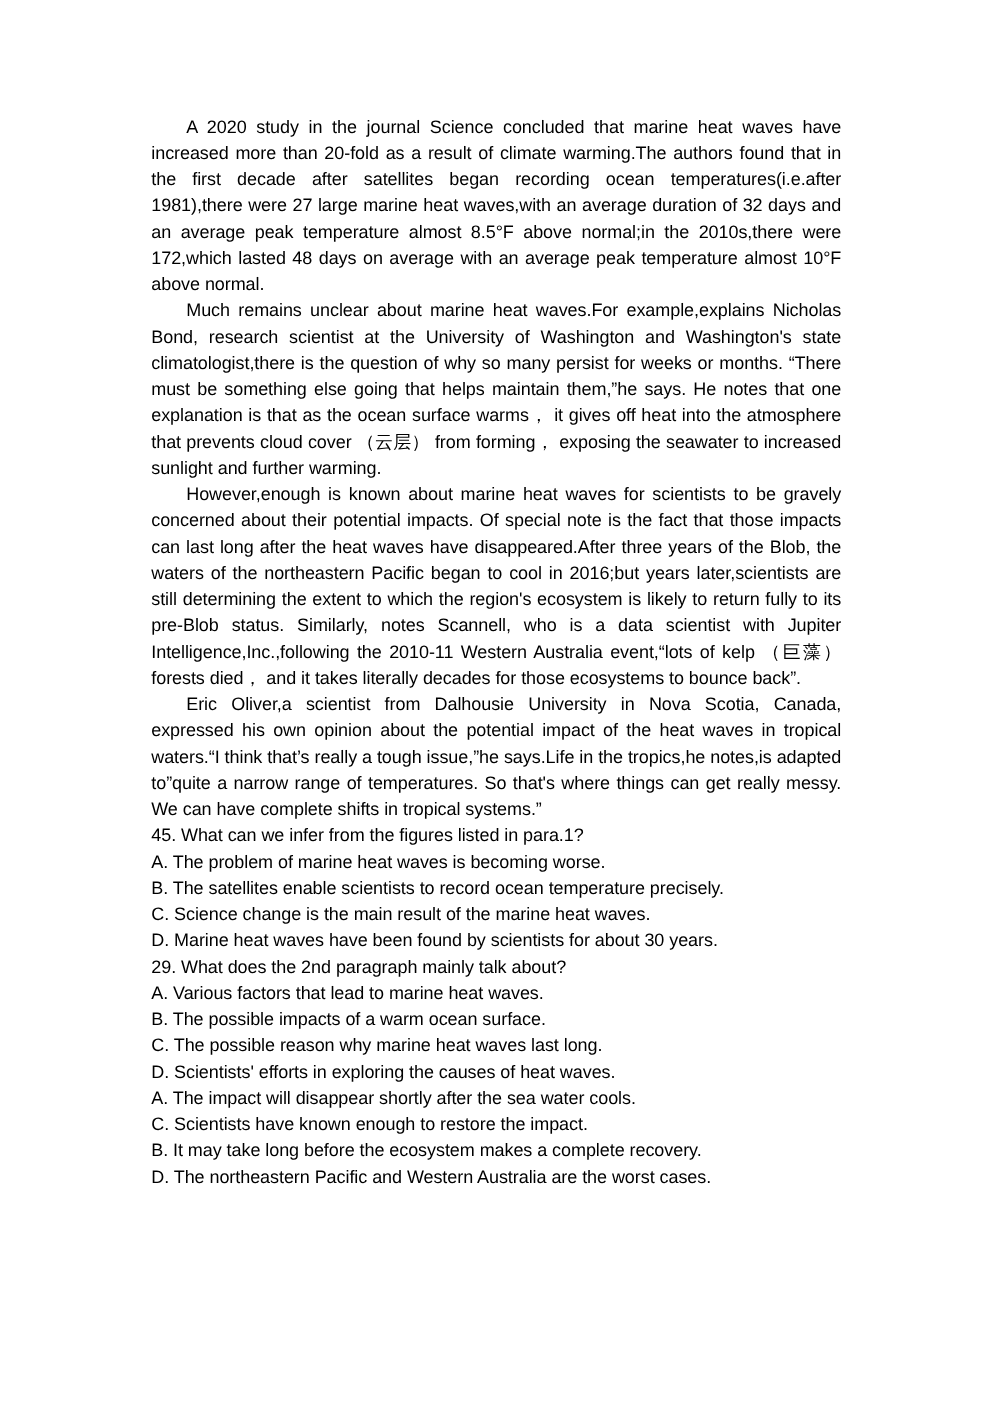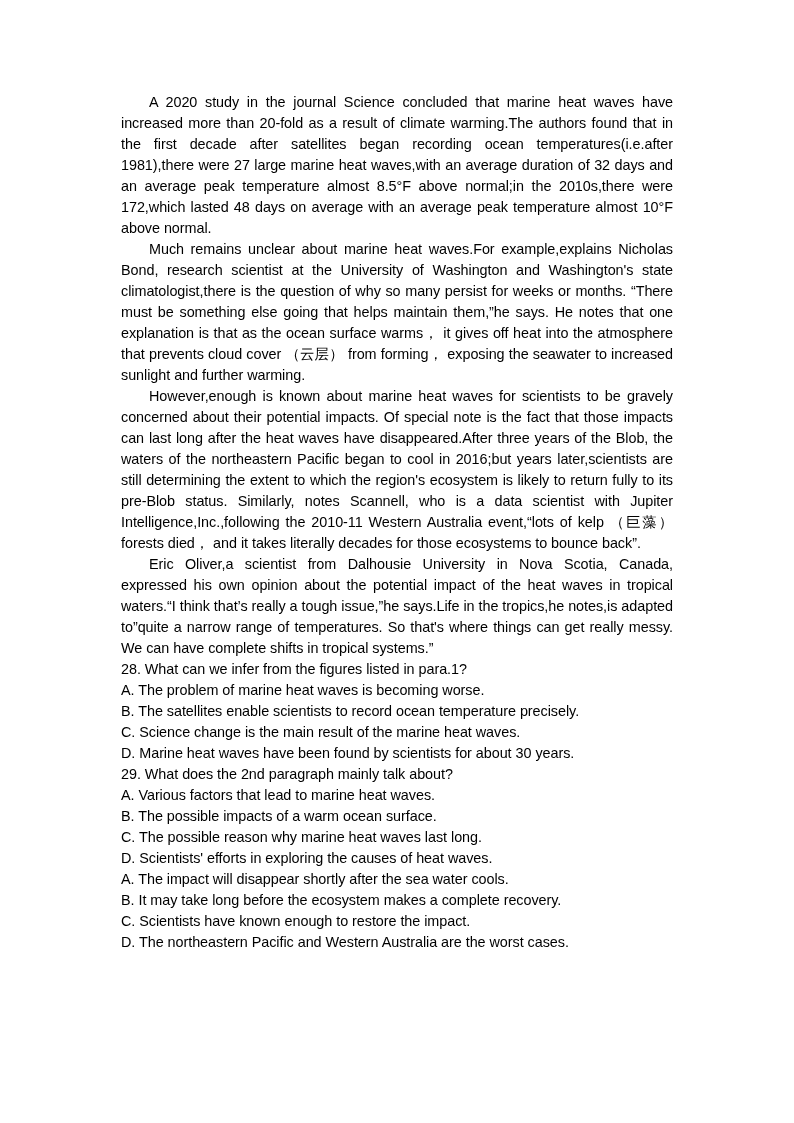--- a/index.html
+++ b/index.html
@@ -75,38 +75,38 @@
     <div>
       <p class="para">A 2020 study in the journal Science concluded that marine heat waves have increased more than 20-fold as a result of climate warming.The authors found that in the first decade after satellites began recording ocean temperatures(i.e.after 1981),there were 27 large marine heat waves,with an average duration of 32 days and an average peak temperature almost 8.5°F above normal;in the 2010s,there were 172,which lasted 48 days on average with an average peak temperature almost 10°F above normal.</p>
       <p class="para">Much remains unclear about marine heat waves.For example,explains Nicholas Bond, research scientist at the University of Washington and Washington's state climatologist,there is the question of why so many persist for weeks or months. “There must be something else going that helps maintain them,”he says. He notes that one explanation is that as the ocean surface warms， it gives off heat into the atmosphere that prevents cloud cover （云层）  from forming， exposing the seawater to increased sunlight and further warming.</p>
       <p class="para">However,enough is known about marine heat waves for scientists to be gravely concerned about their potential impacts. Of special note is the fact that those impacts can last long after the heat waves have disappeared.After three years of the Blob, the waters of the northeastern Pacific began to cool in 2016;but years later,scientists are still determining the extent to which the region's ecosystem is likely to return fully to its pre-Blob status. Similarly, notes Scannell, who is a data scientist with Jupiter Intelligence,Inc.,following the 2010-11 Western Australia event,“lots of kelp （巨藻） forests died， and it takes literally decades for those ecosystems to bounce back”.</p>
       <p class="para">Eric Oliver,a scientist from Dalhousie University in Nova Scotia, Canada, expressed his own opinion about the potential impact of the heat waves in tropical waters.“I think that’s really a tough issue,”he says.Life in the tropics,he notes,is adapted to”quite a narrow range of temperatures. So that's where things can get really messy. We can have complete shifts in tropical systems.”</p>
     </div>
 
     <div class="questions">
 
       <div>
-        <p class="q-line">28. What can we infer from the figures listed in para.1?</p>
+        <p class="q-line">45. What can we infer from the figures listed in para.1?</p>
         <p class="q-line">A. The problem of marine heat waves is becoming worse.</p>
         <p class="q-line">B. The satellites enable scientists to record ocean temperature precisely.</p>
         <p class="q-line">C. Science change is the main result of the marine heat waves.</p>
         <p class="q-line">D. Marine heat waves have been found by scientists for about 30 years.</p>
       </div>
 
       <div>
         <p class="q-line">29. What does the 2nd paragraph mainly talk about?</p>
         <p class="q-line">A. Various factors that lead to marine heat waves.</p>
         <p class="q-line">B. The possible impacts of a warm ocean surface.</p>
         <p class="q-line">C. The possible reason why marine heat waves last long.</p>
         <p class="q-line">D. Scientists' efforts in exploring the causes of heat waves.</p>
       </div>
 
       <div>
         <p class="q-line">A. The impact will disappear shortly after the sea water cools.</p>
+        <p class="q-line">C. Scientists have known enough to restore the impact.</p>
         <p class="q-line">B. It may take long before the ecosystem makes a complete recovery.</p>
-        <p class="q-line">C. Scientists have known enough to restore the impact.</p>
         <p class="q-line">D. The northeastern Pacific and Western Australia are the worst cases.</p>
       </div>
 
 
     </div>
   </div>
 </div>
 
 </body></html>

